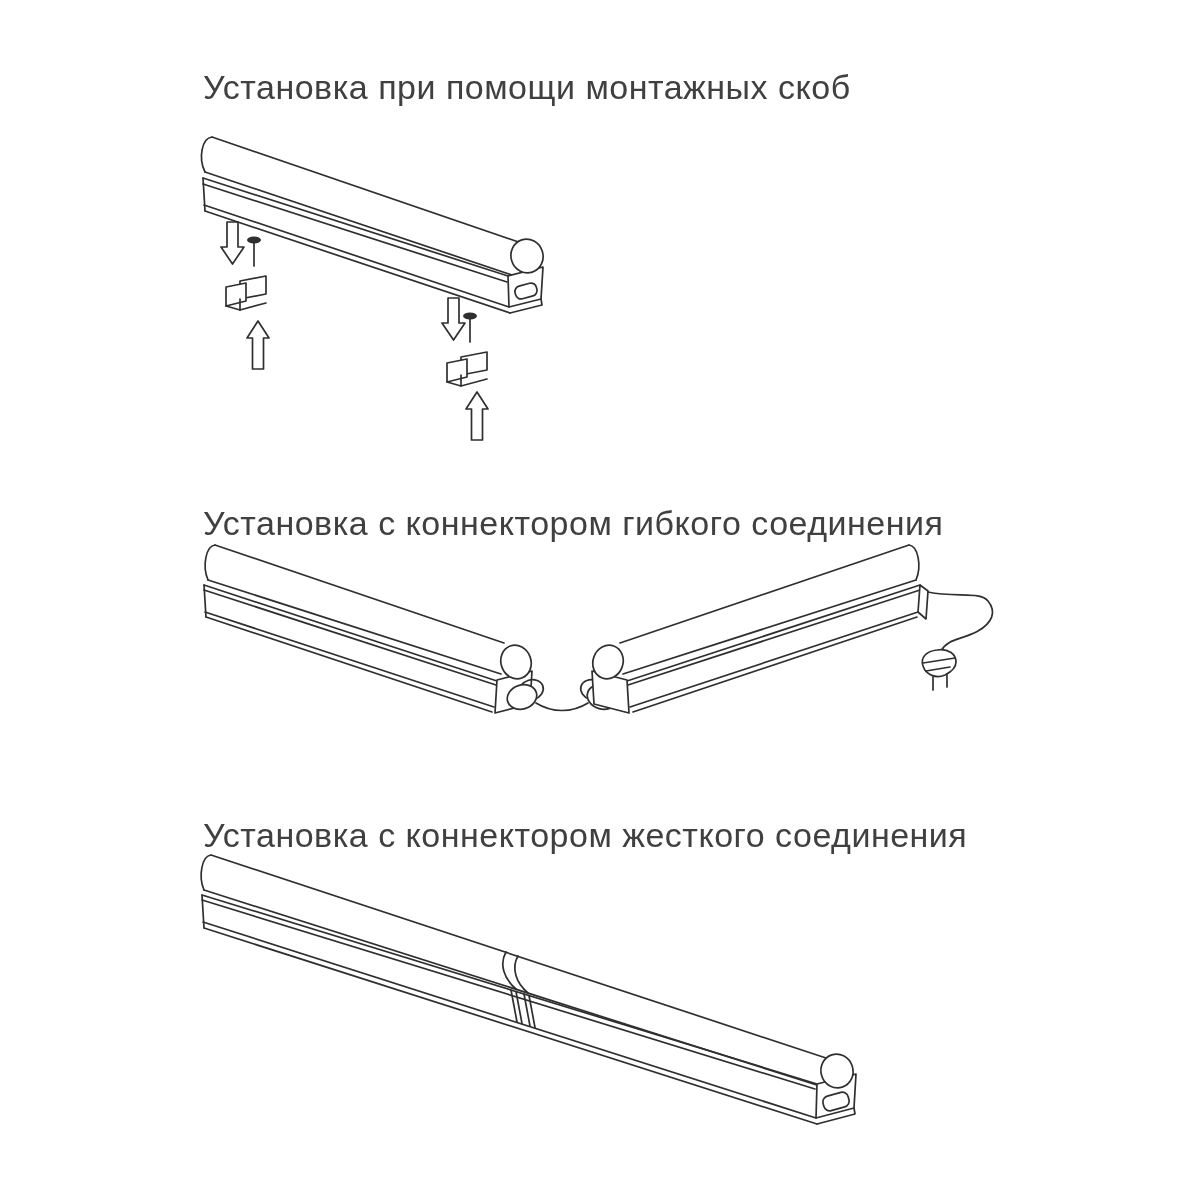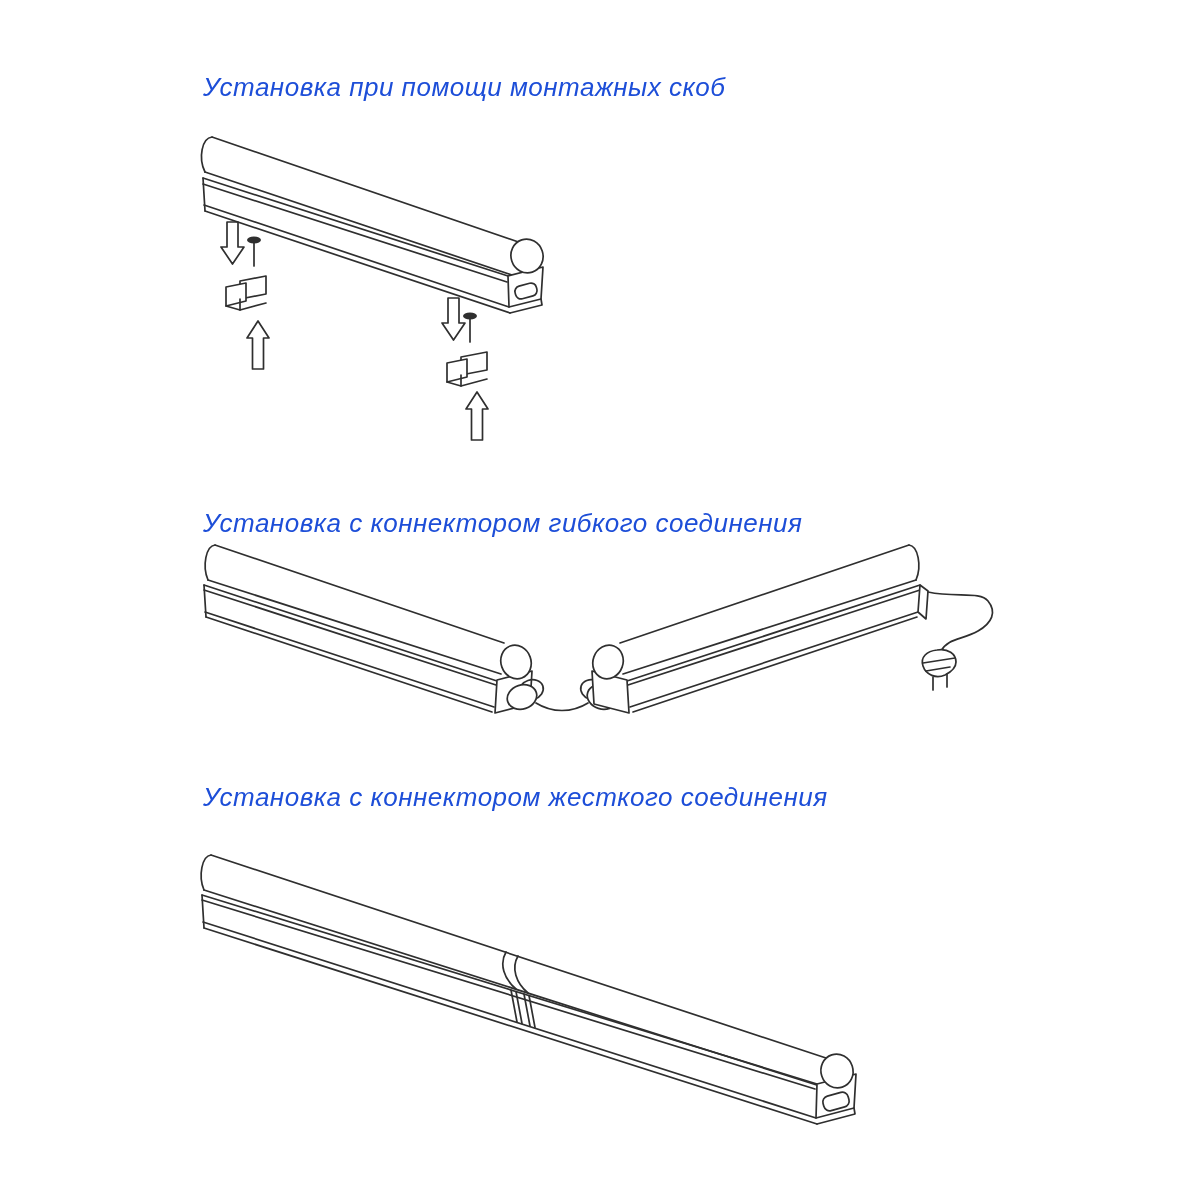--- a/index.html
+++ b/index.html
@@ -2,26 +2,26 @@
 <html><head>
 <meta charset="utf-8">
 <style>
   html,body{margin:0;padding:0;}
   body{
     width:1200px;height:1200px;position:relative;background:#ffffff;
     font-family:"Liberation Sans", sans-serif;overflow:hidden;
   }
   .heading{
     position:absolute;left:203px;
-    font-size:26px;line-height:30px;font-weight:500;
-    letter-spacing:0.5px;color:#1d4ed8;white-space:nowrap;font-style:italic;
+    font-size:34px;line-height:30px;font-weight:500;
+    letter-spacing:0.5px;color:#404040;white-space:nowrap;
   }
   #h1{top:72px;}
   #h2{top:472px;margin-top:36px;}
-  #h3{top:782px;}
+  #h3{top:820px;}
   svg{position:absolute;display:block;}
   #d1{left:185px;top:120px;}
   #d2{left:190px;top:535px;}
   #d3{left:195px;top:840px;}
   .ln{fill:none;stroke:#2f2f2f;stroke-width:1.7;stroke-linecap:round;stroke-linejoin:round;}
   .wh{fill:#ffffff;stroke:#2f2f2f;stroke-width:1.7;stroke-linecap:round;stroke-linejoin:round;}
   .fl{fill:#2f2f2f;stroke:none;}
 </style>
 </head>
 <body>

